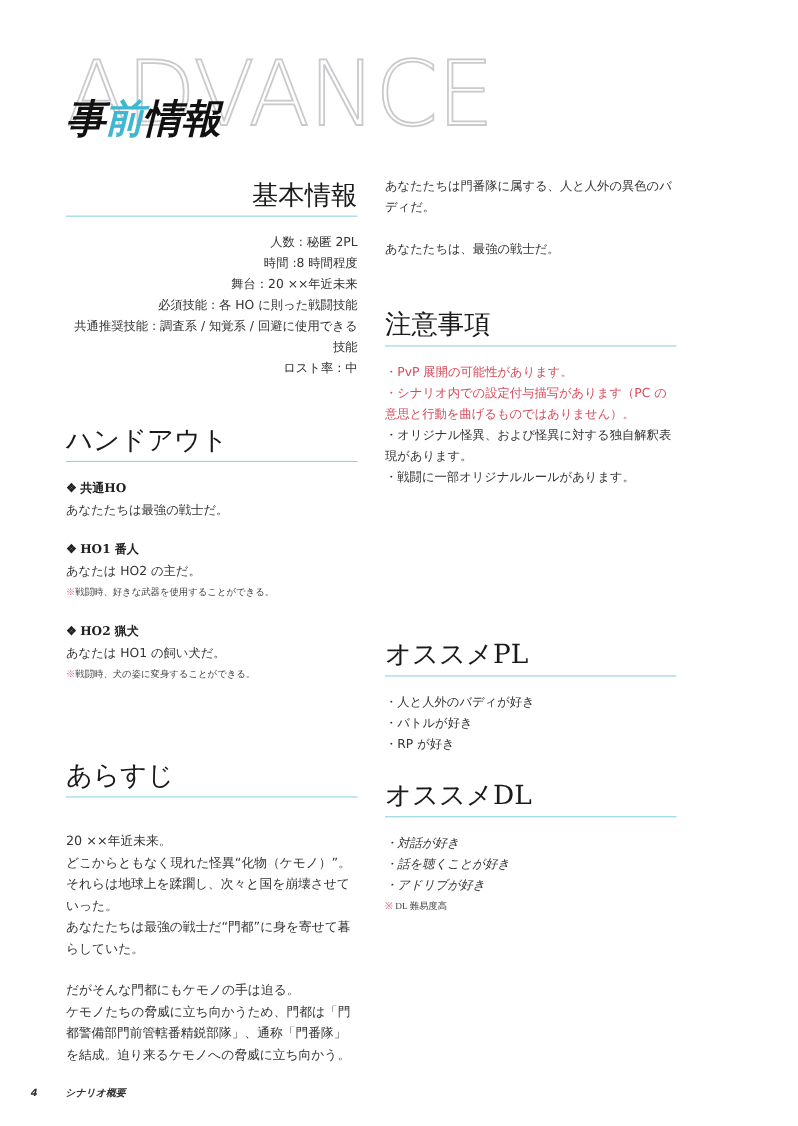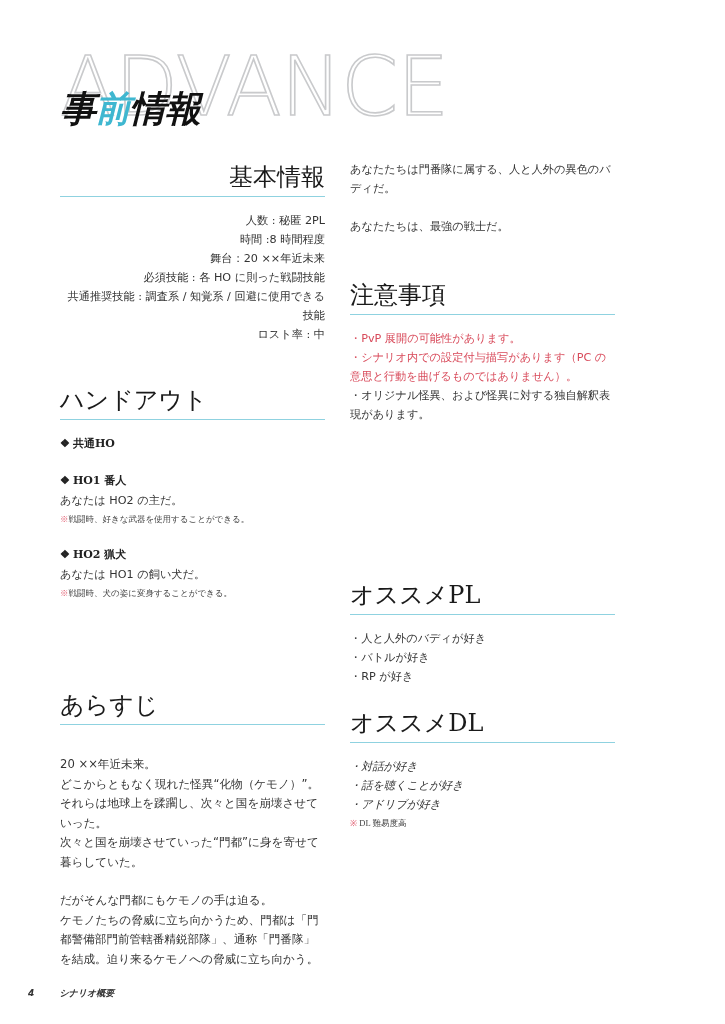--- a/index.html
+++ b/index.html
@@ -110,41 +110,42 @@
       <p>共通推奨技能 : 調査系 / 知覚系 / 回避に使用できる技能</p>
       <p>ロスト率 : 中</p>
     </div>
   </div>
 
   <div class="section" style="top:385px;">
     <div class="section-head">ハンドアウト</div>
 
     <div style="margin-top:14px;">
       <div class="ho-head"><span class="diamond">❖</span><span>共通HO</span></div>
+      <div class="body-text">あなたたちは最強の戦士だ。</div>
     </div>
 
     <div style="margin-top:17px;">
       <div class="ho-head"><span class="diamond">❖</span><span>HO1 番人</span></div>
       <div class="body-text">あなたは HO2 の主だ。</div>
       <div class="note"><span class="mark">※</span><span>戦闘時、好きな武器を使用することができる。</span></div>
     </div>
 
     <div style="margin-top:17px;">
       <div class="ho-head"><span class="diamond">❖</span><span>HO2 猟犬</span></div>
       <div class="body-text">あなたは HO1 の飼い犬だ。</div>
       <div class="note"><span class="mark">※</span><span>戦闘時、犬の姿に変身することができる。</span></div>
     </div>
   </div>
 
   <div class="section" style="top:690px;">
     <div class="section-head">あらすじ</div>
     <div class="body-text" style="margin-top:30px; font-size:11.6px; line-height:19.5px;">
       <p>20 ××年近未来。</p>
       <p>どこからともなく現れた怪異“化物（ケモノ）”。それらは地球上を蹂躙し、次々と国を崩壊させていった。</p>
-      <p>次々と国を崩壊させていった“門都”に身を寄せて暮らしていた。</p>
+      <p>あなたたちは最強の戦士だ“門都”に身を寄せて暮らしていた。</p>
       <div class="gap"></div>
       <p>だがそんな門都にもケモノの手は迫る。</p>
       <p>ケモノたちの脅威に立ち向かうため、門都は「門都警備部門前管轄番精鋭部隊」、通称「門番隊」を結成。迫り来るケモノへの脅威に立ち向かう。</p>
     </div>
   </div>
 </div>
 
 <div class="col col-right">
 
   <div class="section" style="top:160px;">
@@ -154,20 +155,21 @@
       <p>あなたたちは、最強の戦士だ。</p>
     </div>
   </div>
 
   <div class="section" style="top:280px;">
     <div class="section-head">注意事項</div>
     <div class="body-text" style="margin-top:14px;">
       <p class="red">・PvP 展開の可能性があります。</p>
       <p class="red">・シナリオ内での設定付与描写があります（PC の意思と行動を曲げるものではありません）。</p>
       <p>・オリジナル怪異、および怪異に対する独自解釈表現があります。</p>
+      <p>・戦闘に一部オリジナルルールがあります。</p>
     </div>
   </div>
 
   <div class="section" style="top:580px;">
     <div class="section-head">オススメPL</div>
     <div class="body-text" style="margin-top:14px;">
       <p>・人と人外のバディが好き</p>
       <p>・バトルが好き</p>
       <p>・RP が好き</p>
     </div>

